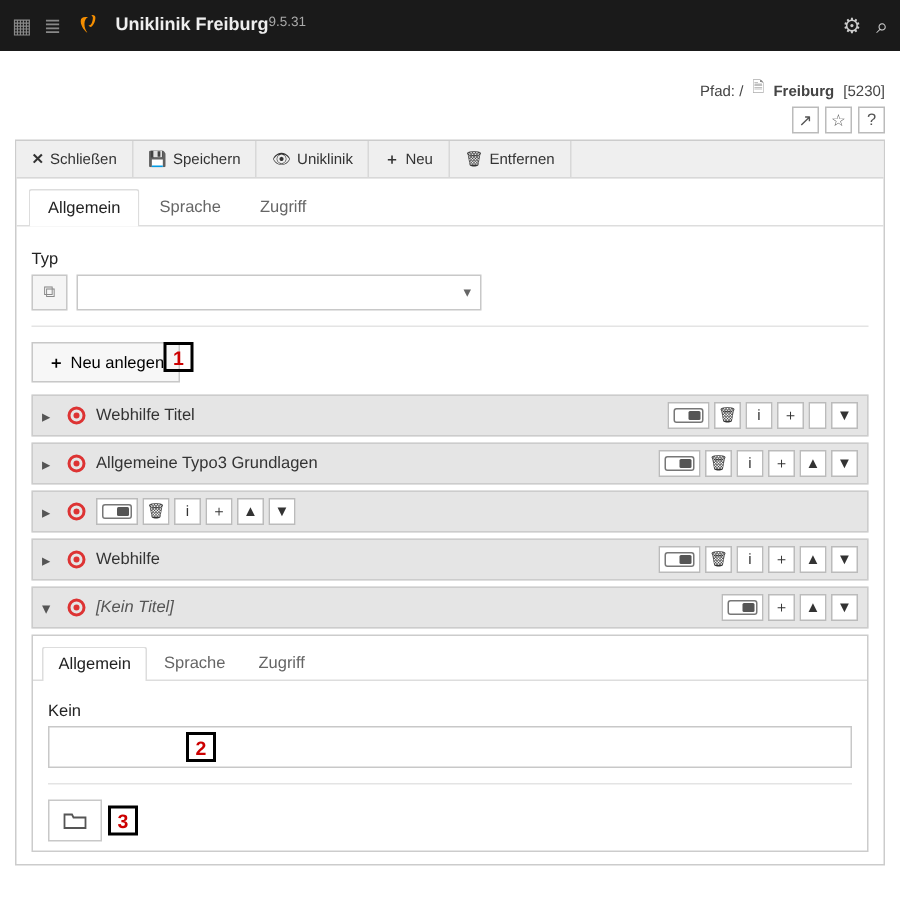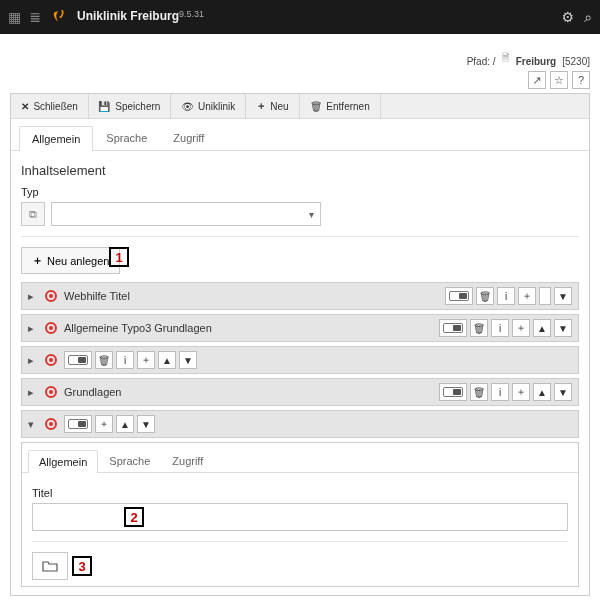--- a/index.html
+++ b/index.html
@@ -113,21 +113,20 @@
       </button>
   </div>
 
   <div class="tabs">
     <div class="tab active">Allgemein</div>
     <div class="tab">Sprache</div>
     <div class="tab">Zugriff</div>
   </div>
 
   <div class="section">
-    <div class="h-section">Inhaltselement</div>
     <span class="label">Typ</span>
     <div class="typ-row">
       <div class="iconbox">⧉</div>
       <div class="selectwrap">
         <span class="chev">▾</span>
       </div>
     </div>
 
     <hr class="sep">
 
@@ -196,58 +195,59 @@
           <div class="actbtn">▼</div>
         </div>
       </div>
 
       <div class="mi-row">
         <span class="toggler">▸</span>
         <svg class="dot" viewBox="0 0 14 14">
             <circle cx="7" cy="7" r="5" fill="none" stroke="#d33" stroke-width="2"></circle>
             <circle cx="7" cy="7" r="2" fill="#d33"></circle>
           </svg>
-        <span class="mi-label">Grundlagen</span>
+        <span class="mi-label">Webhilfe</span>
         <div class="actions">
           <div class="switchbtn">
               <div class="switch-inner"></div>
             </div>
           <div class="actbtn">🗑</div>
           <div class="actbtn">i</div>
           <div class="actbtn">＋</div>
           <div class="actbtn">▲</div>
           <div class="actbtn">▼</div>
         </div>
       </div>
 
       <div class="mi-row">
         <span class="toggler">▾</span>
         <svg class="dot" viewBox="0 0 14 14">
             <circle cx="7" cy="7" r="5" fill="none" stroke="#d33" stroke-width="2"></circle>
             <circle cx="7" cy="7" r="2" fill="#d33"></circle>
           </svg>
+        <span class="mi-label em">[Kein Titel]</span>
         <div class="actions">
           <div class="switchbtn">
               <div class="switch-inner"></div>
             </div>
           <div class="actbtn">＋</div>
           <div class="actbtn">▲</div>
           <div class="actbtn">▼</div>
         </div>
       </div>
 
       <div class="expanded">
         <div class="subtabs">
           <div class="subtab active">Allgemein</div>
           <div class="subtab">Sprache</div>
           <div class="subtab">Zugriff</div>
         </div>
 
         <div class="field">
-            <span class="label">Titel</span>
+            <span class="label">Kein</span>
           <div class="rel">
             <input class="txtinput" style="">
             <div class="annot" style="left:92px;top:4px">2</div>
           </div>
         </div>
         <hr class="sep" style="margin:4px 10px">
 
         <div class="field">
           <div class="rel" style="display:inline-block">
             <div class="folderbtn">

